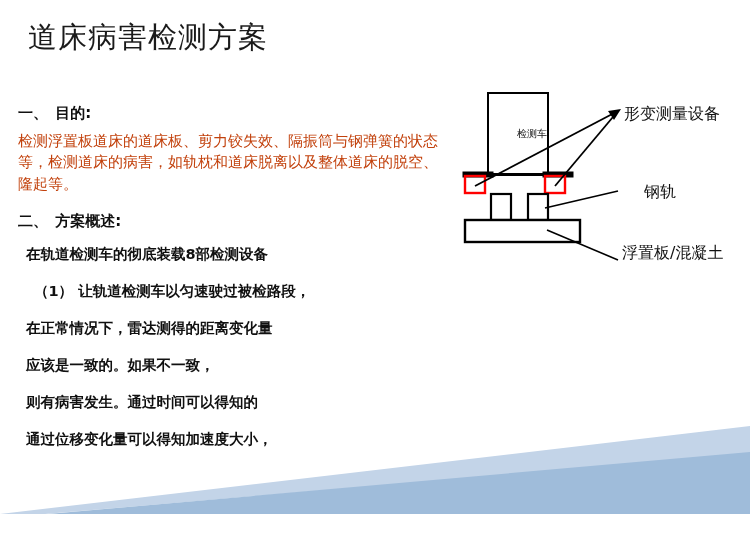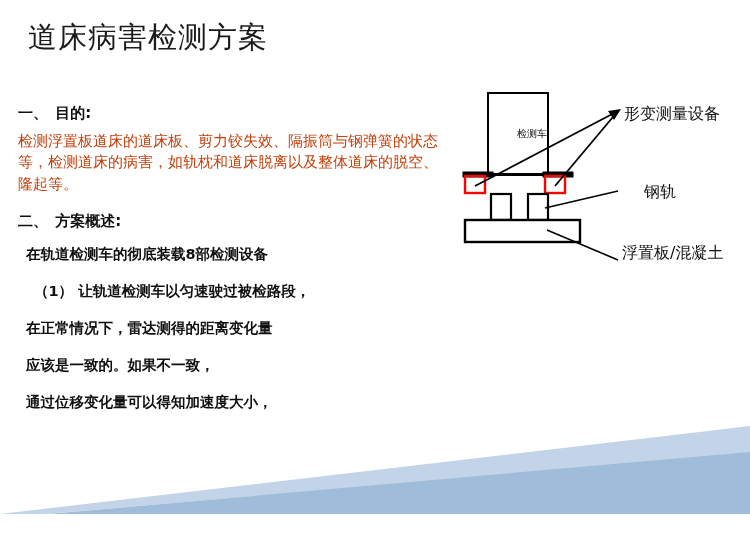--- a/index.html
+++ b/index.html
@@ -135,20 +135,21 @@
 
     <p class="heading" id="sec2-heading">
       <span class="num">二、</span>
       <span>方案概述:</span>
     </p>
 
     <p class="b-line">在轨道检测车的彻底装载8部检测设备</p>
     <p class="b-line indent">（1） 让轨道检测车以匀速驶过被检路段，</p>
     <p class="b-line">在正常情况下，雷达测得的距离变化量</p>
     <p class="b-line">应该是一致的。如果不一致，</p>
+    <p class="b-line">则有病害发生。通过时间可以得知的</p>
     <p class="b-line">通过位移变化量可以得知加速度大小，</p>
   </div>
 
   <div id="diagram">
     <svg width="295" height="200" viewBox="0 0 295 200">
 
       <rect class="dg-shape" x="33" y="15" width="60" height="82" fill="#ffffff" stroke="#000000" stroke-width="2"></rect>
 
       <rect class="dg-shape" x="8" y="94" width="30" height="5" fill="#000000" stroke="#000000" stroke-width="1"></rect>
 

